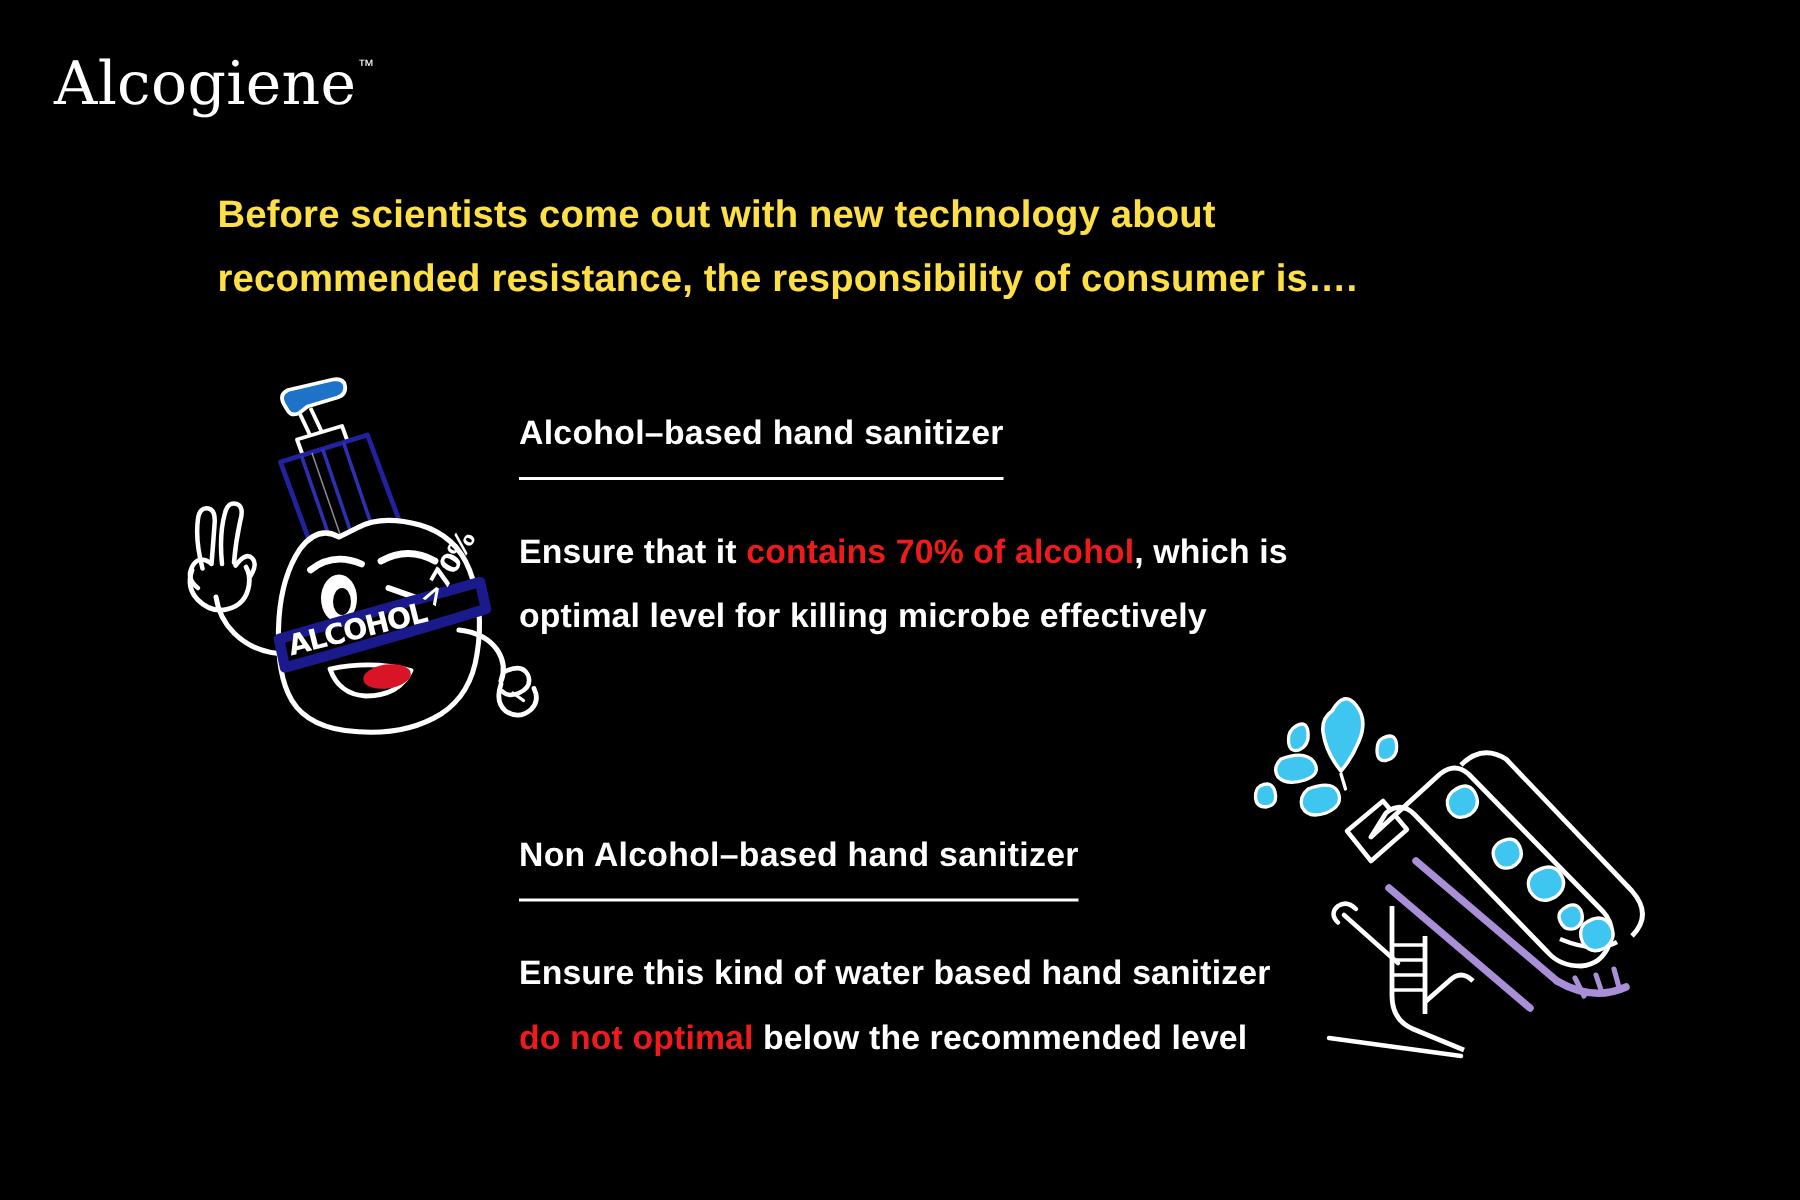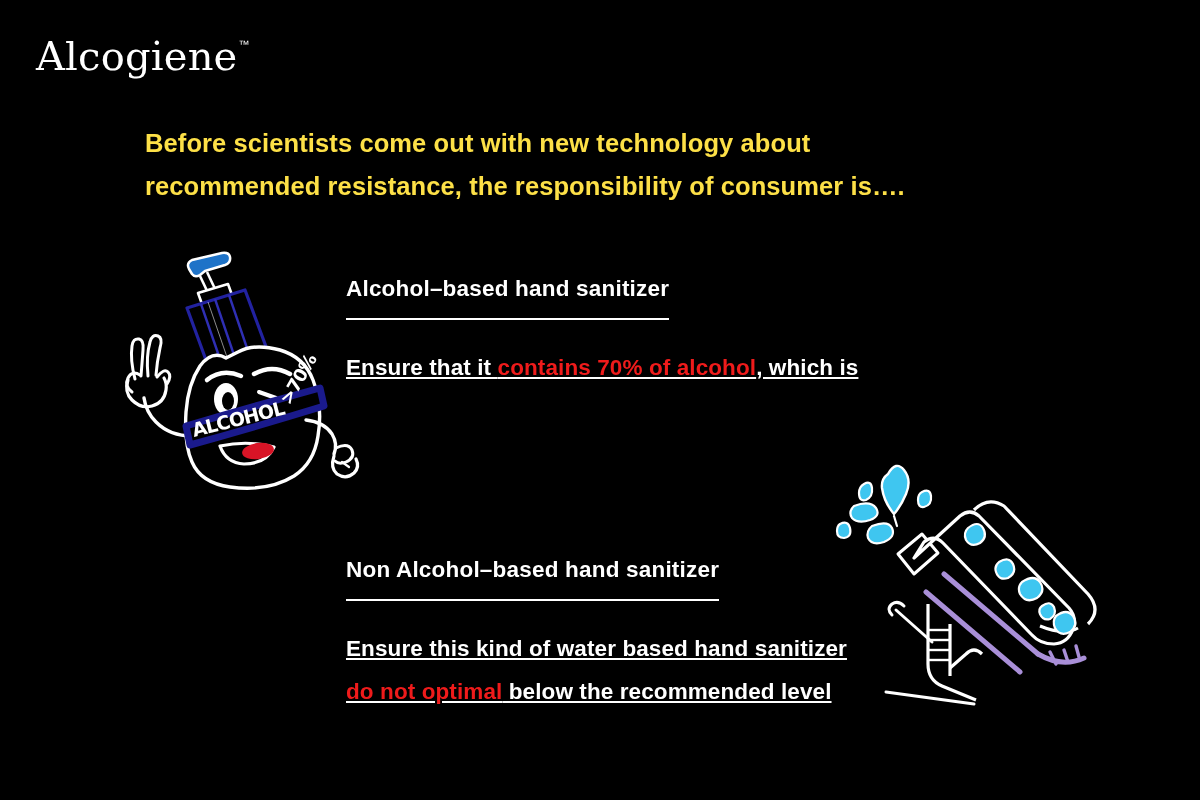--- a/index.html
+++ b/index.html
@@ -82,21 +82,21 @@
     white-space: nowrap;
   }
   .section-body {
     margin-top: 26px;
     font-size: 22.5px;
     font-weight: 700;
     line-height: 43px;
     color: #ffffff;
     letter-spacing: 0.1px;
   }
-  .section-body .body-line { display: block; white-space: nowrap; text-decoration: underline; }
+  .section-body .body-line { display: block; white-space: nowrap; }
   .hl-red { color: #ef1b1b; }
 
   
   #mascot-bottle {
     position: absolute;
     left: 108px;
     top: 240px;
     width: 260px;
     height: 262px;
   }
@@ -199,20 +199,21 @@
         <text x="86" y="197" transform="rotate(-14 86 197)" fill="#ffffff" font-family="DejaVu Sans, sans-serif" font-size="19" font-weight="700" letter-spacing="-1">ALCOHOL</text>
         <text x="182" y="166" transform="rotate(-60 182 166)" fill="#ffffff" font-family="DejaVu Sans, sans-serif" font-size="18" font-weight="700" letter-spacing="-1">&gt;70%</text>
       </g>
     </svg>
   </div>
 
   <div class="section" id="section-alcohol">
     <div class="section-heading">Alcohol–based hand sanitizer</div>
     <div class="section-body">
       <span class="body-line"><span>Ensure that it </span><span class="hl-red">contains 70% of alcohol</span><span>, which is</span></span>
+      <span class="body-line">optimal level for killing microbe effectively</span>
     </div>
   </div>
 
   <div class="section" id="section-nonalcohol">
     <div class="section-heading">Non Alcohol–based hand sanitizer</div>
     <div class="section-body">
       <span class="body-line">Ensure this kind of water based hand sanitizer</span>
       <span class="body-line"><span class="hl-red">do not optimal</span><span> below the recommended level</span></span>
     </div>
   </div>

